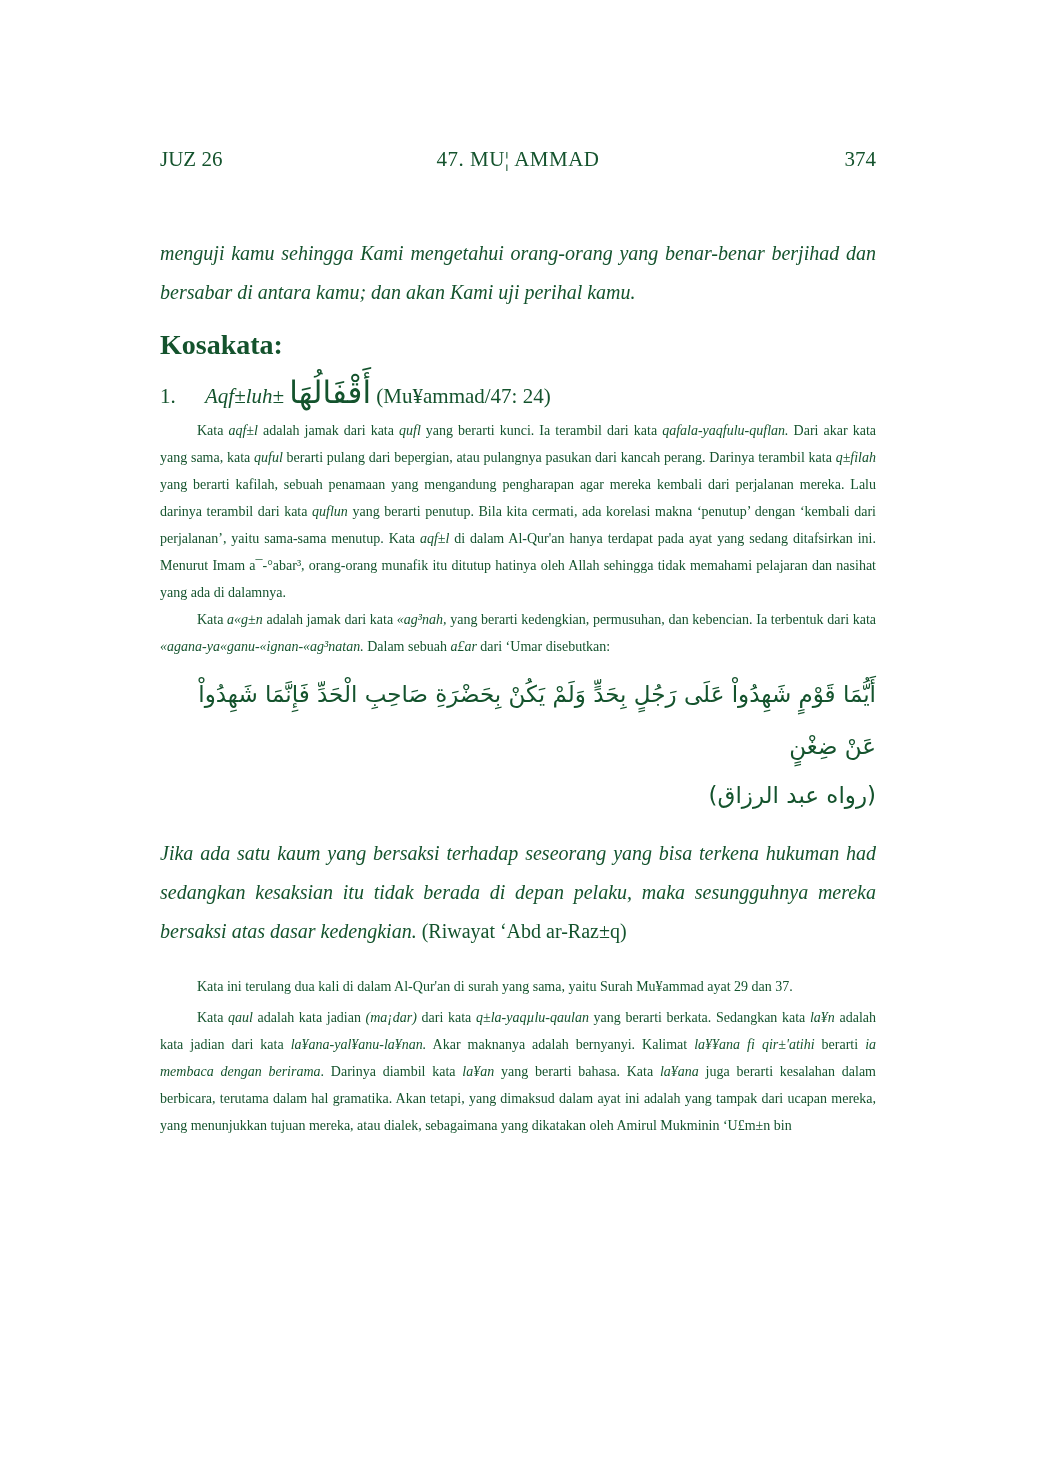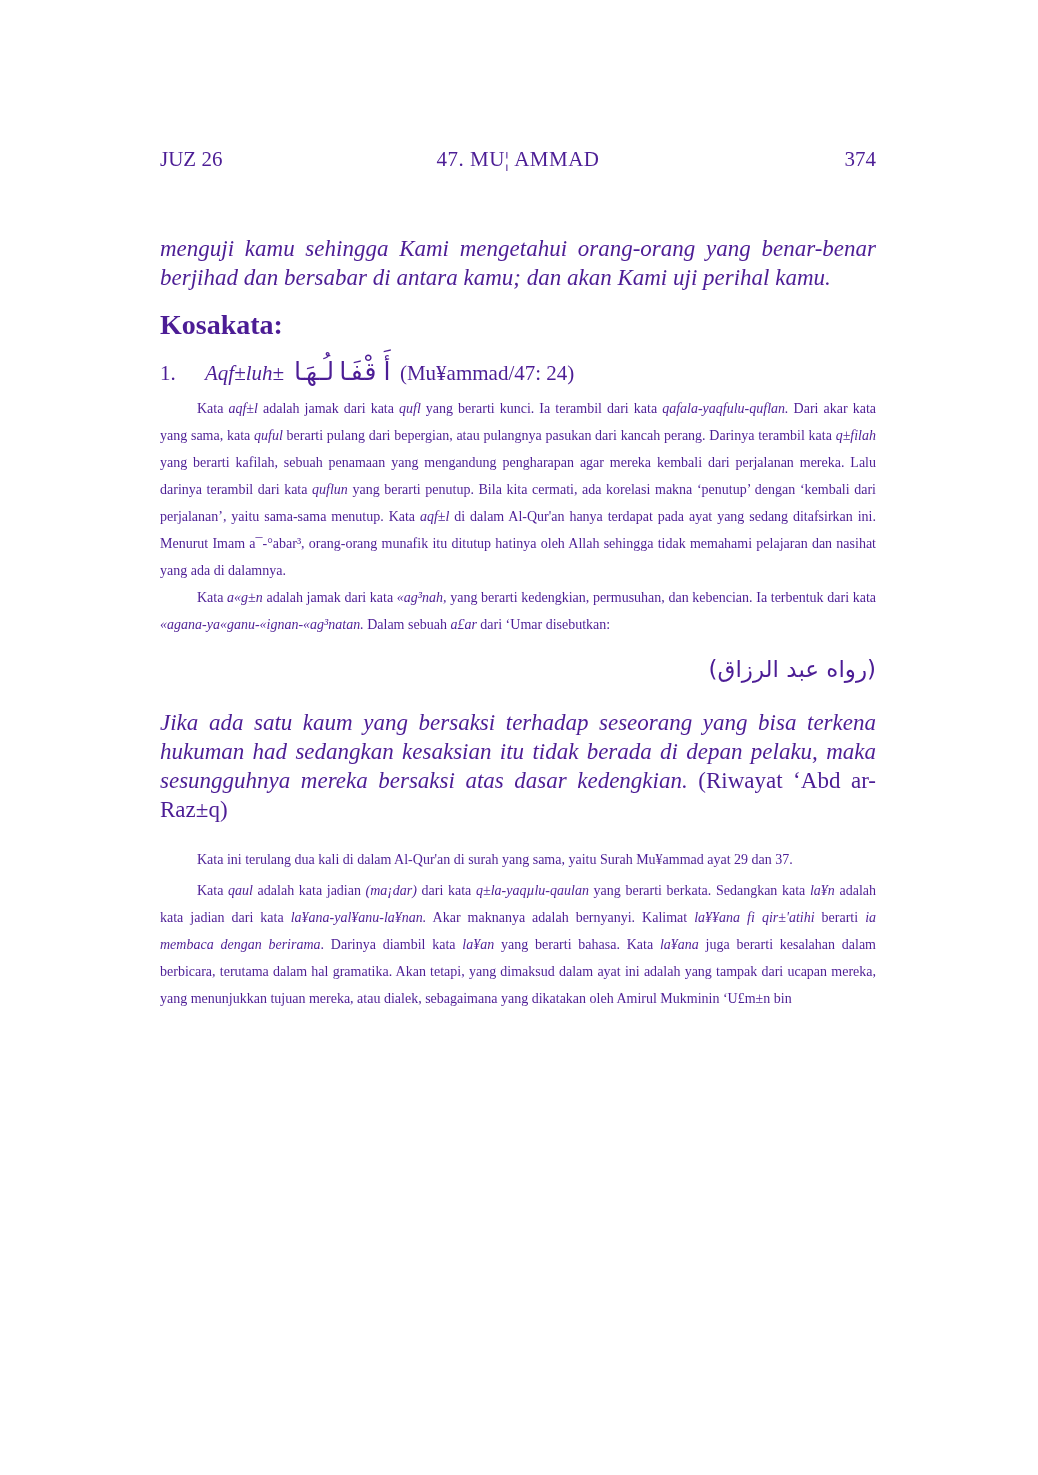--- a/index.html
+++ b/index.html
@@ -5,21 +5,21 @@
   html, body {
     margin: 0;
     padding: 0;
     background: #ffffff;
   }
   .page {
     position: relative;
     width: 1038px;
     height: 1475px;
     background: #ffffff;
-    color: #4c1d95;
+    color: #14532d;
     font-family: "Liberation Serif", serif;
     box-sizing: border-box;
     padding: 146px 162px 0 160px;
     overflow: hidden;
   }
   .page-header {
     display: grid;
     grid-template-columns: 1fr auto 1fr;
     font-size: 21px;
     line-height: 26px;
@@ -28,22 +28,22 @@
   .page-header .hdr-center{ text-align: center; letter-spacing: 0.5px; }
   .page-header .hdr-right { text-align: right; }
 
   .para {
     margin: 0;
     font-size: 14px;
     line-height: 27px;
     text-align: justify;
   }
   .para.ital {
-    font-size: 23px;
-    line-height: 29px;
+    font-size: 20px;
+    line-height: 39px;
   }
   .intro { margin-top: 62px; }
 
   .kosakata {
     margin: 20px 0 0 0;
     font-size: 28px;
     font-weight: bold;
     line-height: 26px;
   }
 
@@ -61,22 +61,22 @@
   .para.indent { text-indent: 37px; }
   .mt4  { margin-top: 4px; }
   .mt16 { margin-top: 16px; }
   .mt22 { margin-top: 22px; }
 
   
   .sr { font-style: normal; }
   .si { font-style: italic; }
   .sar {
     font-style: normal;
-    font-family: Liberation Mono, monospace;
-    font-size: 25px;
+    font-family: Liberation Sans, sans-serif;
+    font-size: 31px;
     direction: rtl;
     unicode-bidi: isolate;
   }
 
   .arabic-block {
     margin-top: 8px;
     direction: rtl;
     text-align: right;
     font-family: "DejaVu Sans", sans-serif;
     font-size: 23px;
@@ -103,20 +103,21 @@
     <div class="entry-title">
       <span class="num">1.</span><span><span class="si">Aqf±luh± </span><span class="sar">أَقْفَالُهَا</span><span class="sr"> (Mu¥ammad/47: 24)</span></span>
     </div>
     <p class="para indent"><span class="sr">Kata </span><span class="si">aqf±l</span><span class="sr"> adalah jamak dari kata </span><span class="si">qufl</span><span class="sr"> yang berarti kunci. Ia terambil dari kata </span><span class="si">qafala-yaqfulu-quflan.</span><span class="sr"> Dari akar kata yang sama, kata </span><span class="si">quful</span><span class="sr"> berarti pulang dari bepergian, atau pulangnya pasukan dari kancah perang. Darinya terambil kata </span><span class="si">q±filah</span><span class="sr"> yang berarti kafilah, sebuah penamaan yang mengandung pengharapan agar mereka kembali dari perjalanan mereka. Lalu darinya terambil dari kata </span><span class="si">quflun</span><span class="sr"> yang berarti penutup. Bila kita cermati, ada korelasi makna ‘penutup’ dengan ‘kembali dari perjalanan’, yaitu sama-sama menutup. Kata </span><span class="si">aqf±l</span><span class="sr"> di dalam Al-Qur'an hanya terdapat pada ayat yang sedang ditafsirkan ini. Menurut Imam a¯-°abar³, orang-orang munafik itu ditutup hatinya oleh Allah sehingga tidak memahami pelajaran dan nasihat yang ada di dalamnya.</span></p>
   </div>
 
   <div>
     <p class="para indent"><span class="sr">Kata </span><span class="si">a«g±n</span><span class="sr"> adalah jamak dari kata </span><span class="si">«ag³nah,</span><span class="sr"> yang berarti kedengkian, permusuhan, dan kebencian. Ia terbentuk dari kata </span><span class="si">«agana-ya«ganu-«ignan-«ag³natan.</span><span class="sr"> Dalam sebuah </span><span class="si">a£ar</span><span class="sr"> dari ‘Umar disebutkan:</span></p>
 
     <div class="arabic-block">
+      <div class="arabic-verse">أَيُّمَا قَوْمٍ شَهِدُواْ عَلَى رَجُلٍ بِحَدٍّ وَلَمْ يَكُنْ بِحَضْرَةِ صَاحِبِ الْحَدِّ فَإِنَّمَا شَهِدُواْ عَنْ ضِغْنٍ</div>
       <div class="arabic-source">(رواه عبد الرزاق)</div>
     </div>
 
     <p class="para ital mt16"><span class="si">Jika ada satu kaum yang bersaksi terhadap seseorang yang bisa terkena hukuman had sedangkan kesaksian itu tidak berada di depan pelaku, maka sesungguhnya mereka bersaksi atas dasar kedengkian. </span><span class="sr">(Riwayat ‘Abd ar-Raz±q)</span></p>
 
     <p class="para indent mt22"><span class="sr">Kata ini terulang dua kali di dalam Al-Qur'an di surah yang sama, yaitu Surah Mu¥ammad ayat 29 dan 37.</span></p>
   </div>
 
   <div>
     <p class="para indent mt4"><span class="sr">Kata </span><span class="si">qaul</span><span class="sr"> adalah kata jadian </span><span class="si">(ma¡dar)</span><span class="sr"> dari kata </span><span class="si">q±la-yaqµlu-qaulan</span><span class="sr"> yang berarti berkata. Sedangkan kata </span><span class="si">la¥n</span><span class="sr"> adalah kata jadian dari kata </span><span class="si">la¥ana-yal¥anu-la¥nan.</span><span class="sr"> Akar maknanya adalah bernyanyi. Kalimat </span><span class="si">la¥¥ana fi qir±'atihi</span><span class="sr"> berarti </span><span class="si">ia membaca dengan berirama</span><span class="sr">. Darinya diambil kata </span><span class="si">la¥an</span><span class="sr"> yang berarti bahasa. Kata </span><span class="si">la¥ana</span><span class="sr"> juga berarti kesalahan dalam berbicara, terutama dalam hal gramatika. Akan tetapi, yang dimaksud dalam ayat ini adalah yang tampak dari ucapan mereka, yang menunjukkan tujuan mereka, atau dialek, sebagaimana yang dikatakan oleh Amirul Mukminin ‘U£m±n bin</span></p>

